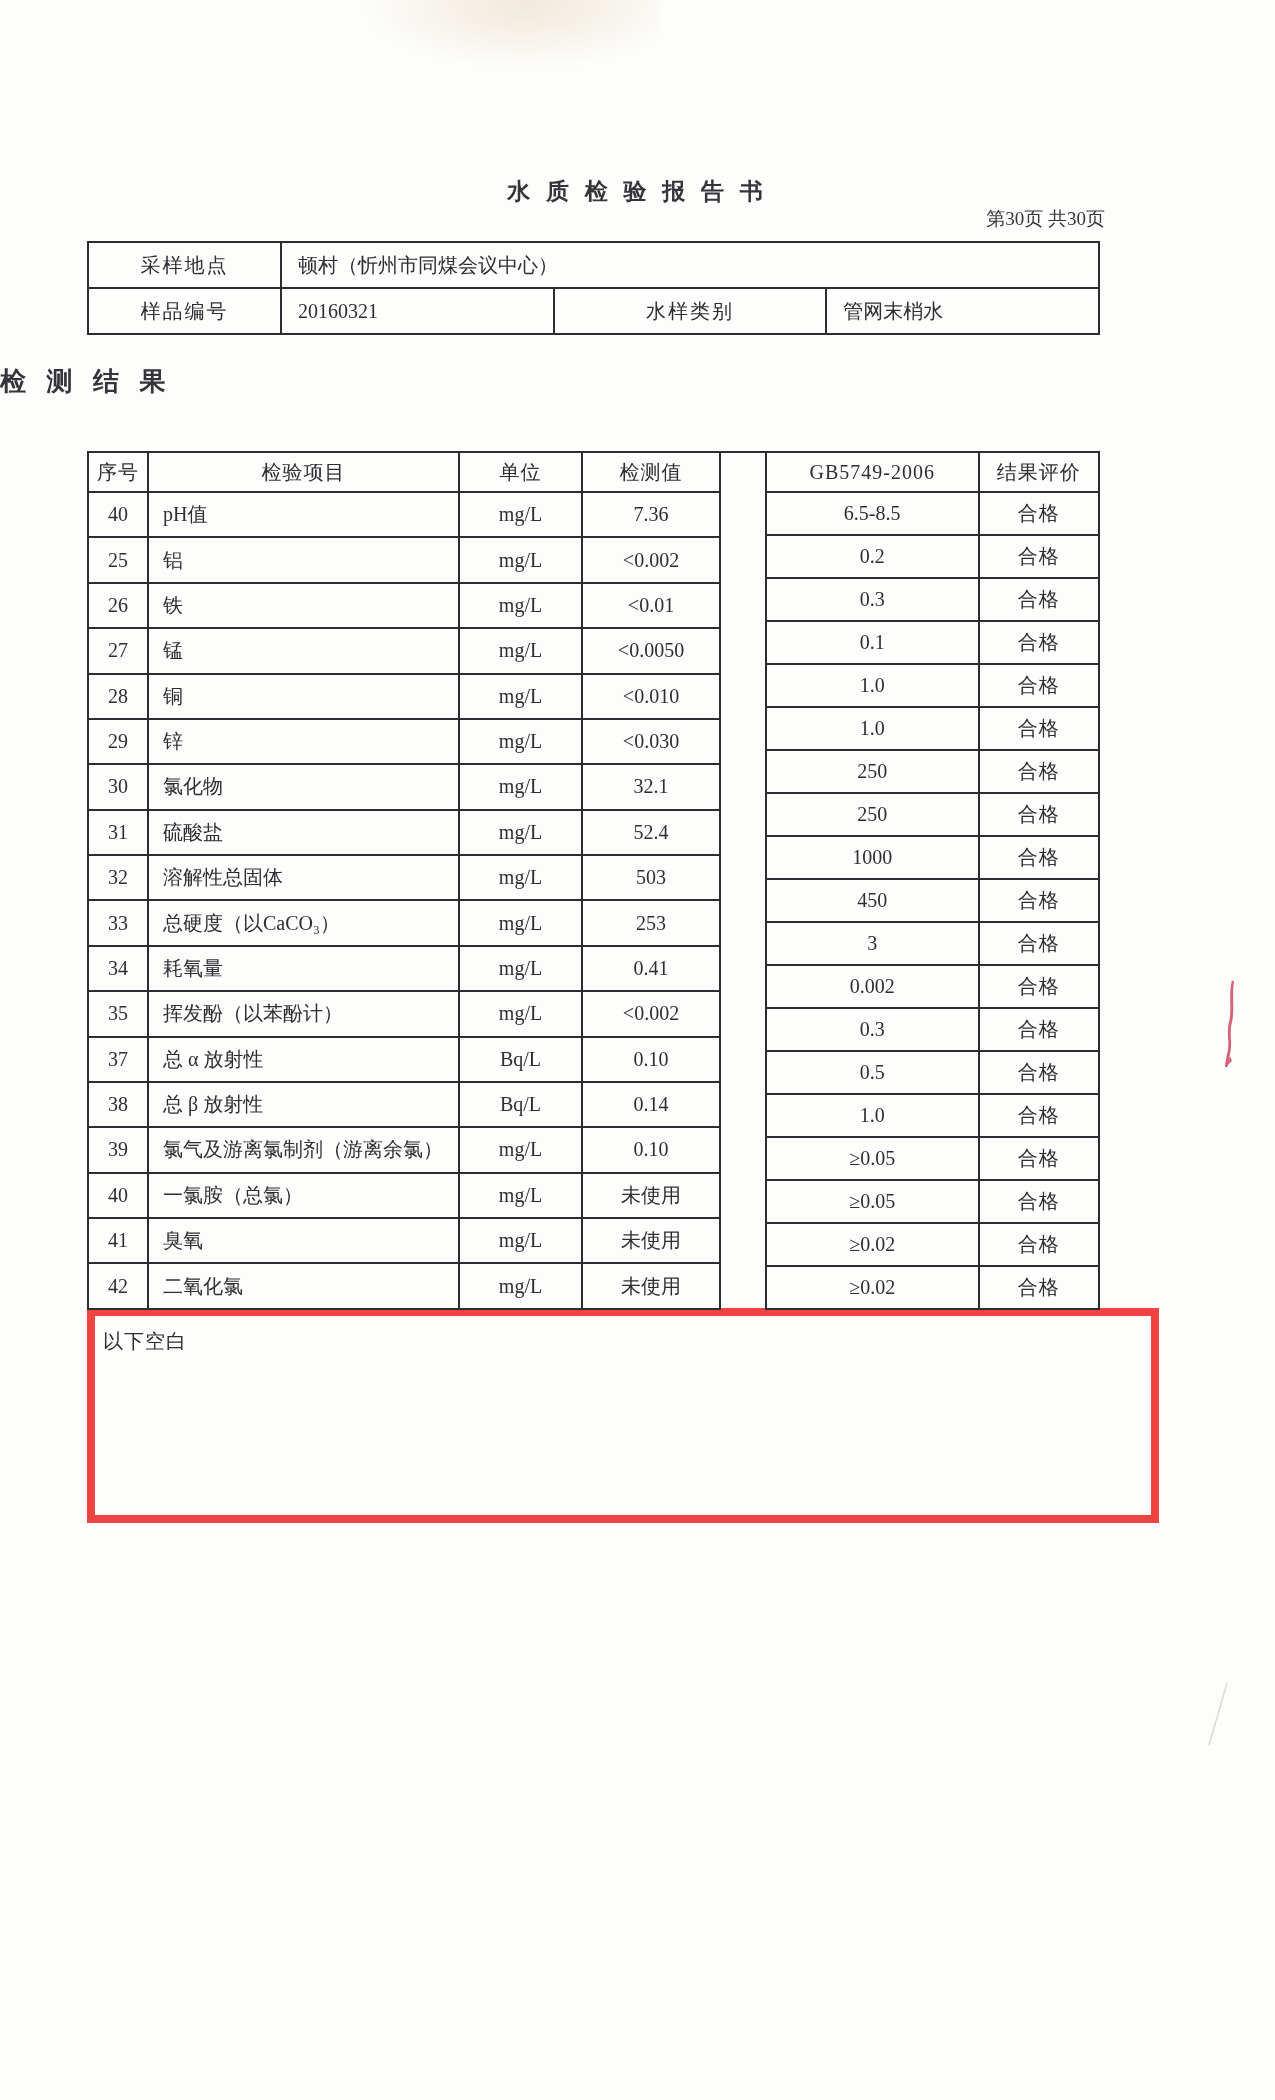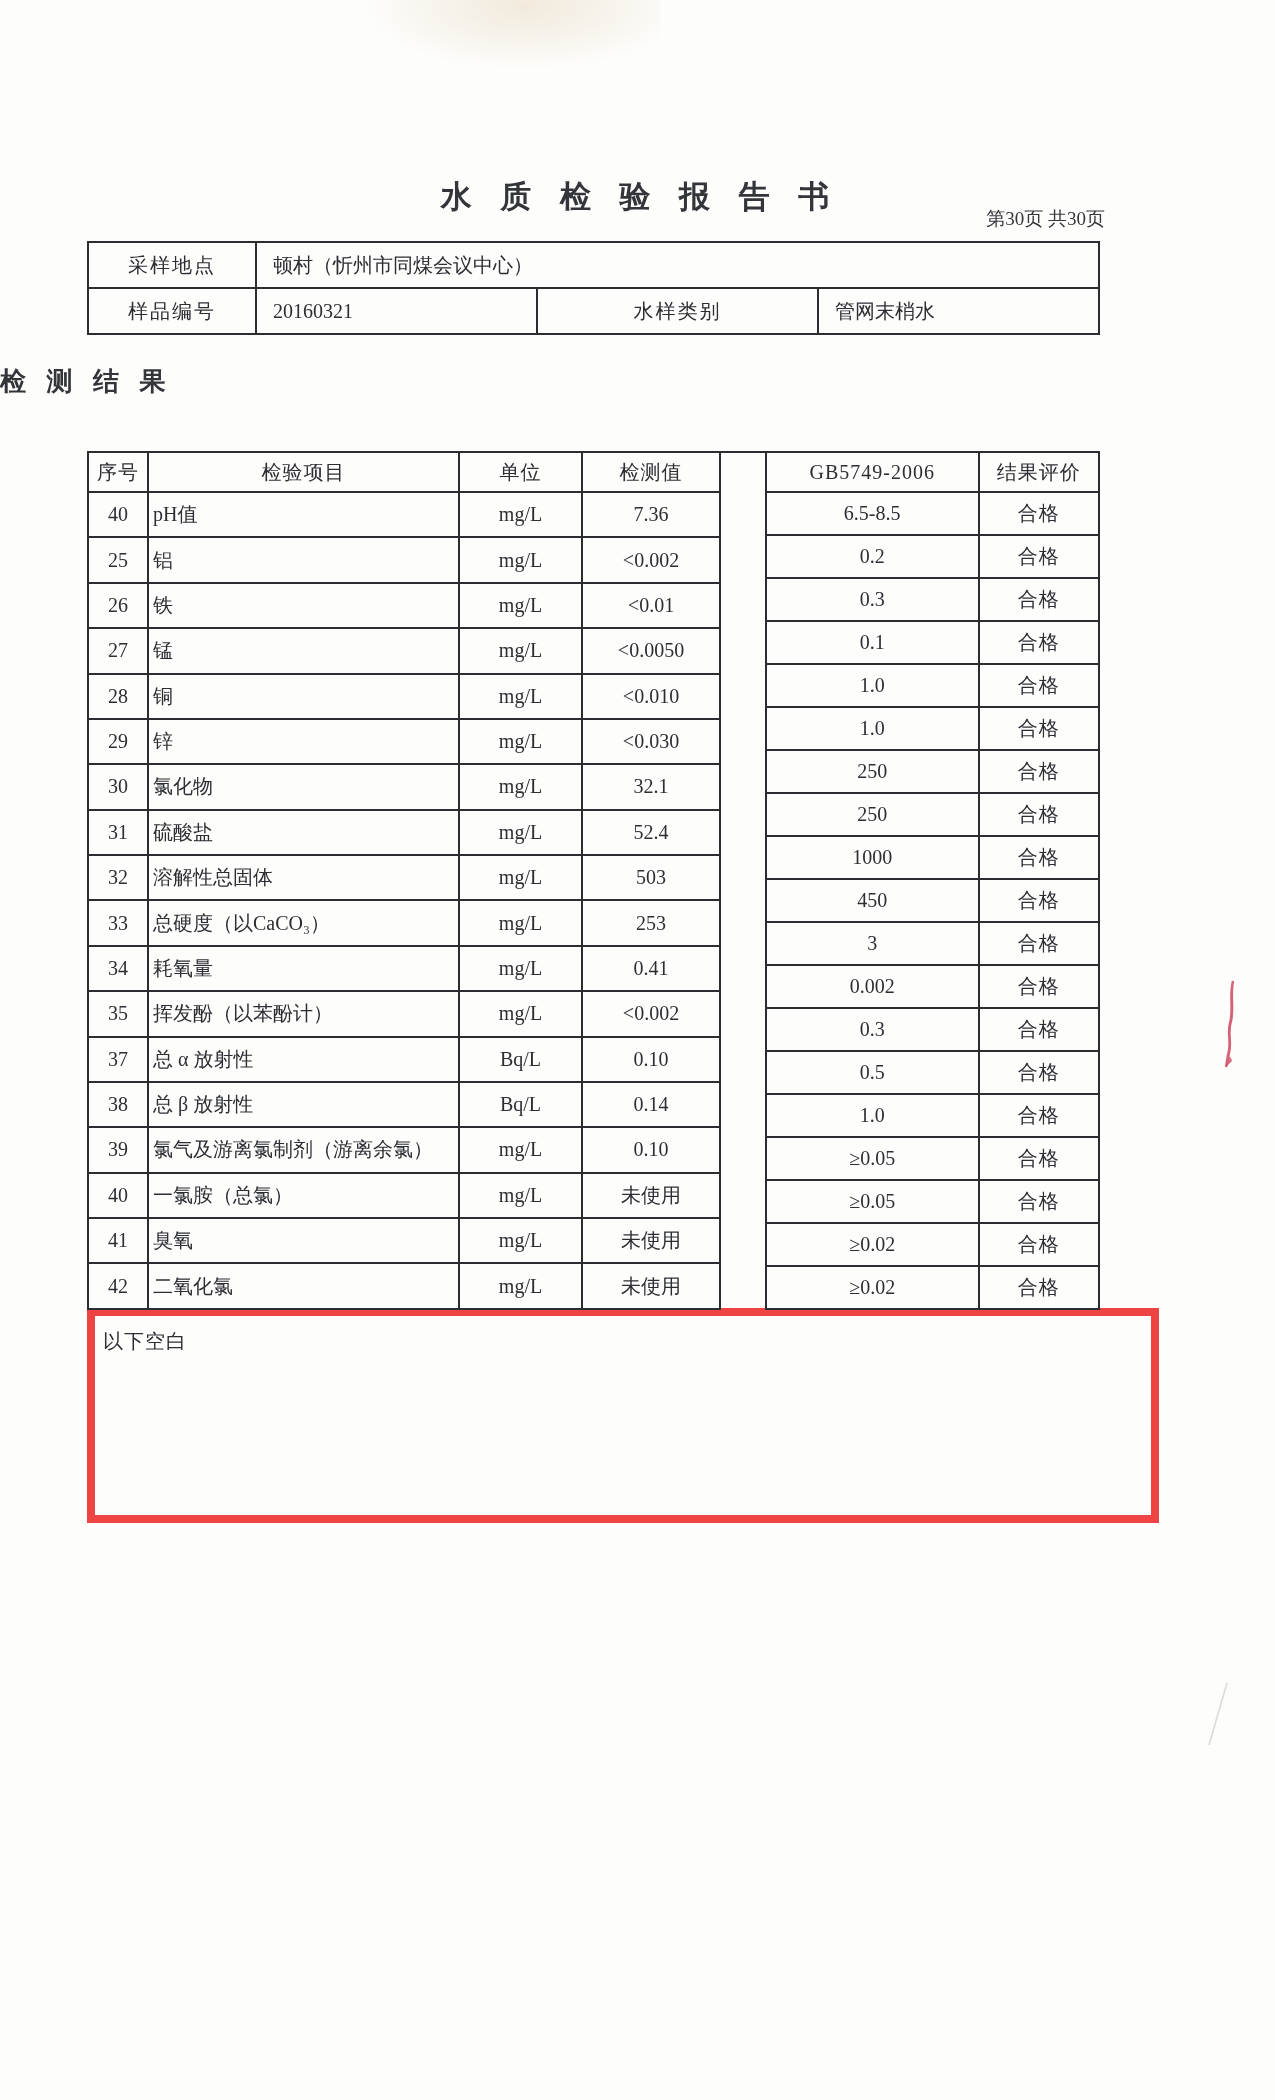--- a/index.html
+++ b/index.html
@@ -14,24 +14,23 @@
     overflow:hidden;
   }
   .smudge {
     position:absolute; top:-10px; left:360px; width:300px; height:80px;
     background:radial-gradient(ellipse at 55% 20%, rgba(233,220,199,0.6), rgba(233,220,199,0) 70%);
     pointer-events:none;
   }
   .doc-title {
     position:absolute; top:176px; left:0; width:100%;
     text-align:center;
-    font-size:31px; font-weight:bold;
+    font-size:23px; font-weight:bold;
     letter-spacing:5px;
     color:#33353b;
-    font-family:Liberation Mono, monospace;
   }
   .page-note {
     position:absolute; top:206px; right:170px;
     font-size:19px; color:#34363c;
   }
   table { border-collapse:collapse; table-layout:fixed; }
   td { border:2px solid #2b2d31; overflow:hidden; }
 
   .info-table { position:absolute; left:87px; top:241px; width:1013px; }
   .info-table td { height:46px; font-size:20px; }
@@ -48,21 +47,21 @@
 
   .results { position:absolute; left:87px; top:420px; width:1013px; }
   .results-tables { display:flex; align-items:stretch;margin-top:31px; }
   .rt-left  { width:632px; }
   .rt-right { width:337px; }
   .rt-gap   { width:44px; border-top:2px solid #2b2d31; }
   .results td { font-size:20px; text-align:center; }
   .results thead td { height:40px; }
   .results tbody td { height:43px; }
   .c-no   { width:60px; }
-  .c-item { width:311px; text-align:left !important; padding-left:4px; }
+  .c-item { width:311px; text-align:left !important; padding-left:14px; }
   .c-unit { width:123px;border-radius:19px; }
   .c-value{ width:138px; }
   .c-std  { width:205px; }
   .c-eval { width:116px; letter-spacing:1px; }
   .num { font-size:19px; }
   .head-cell { text-align:center !important; padding-left:0 !important; letter-spacing:1px; }
 
   .blank-box {
     margin-top:-2px;
     width:1072px; height:215px;
@@ -80,21 +79,21 @@
 
   <div class="smudge"></div>
 
   <div class="doc-title">水 质 检 验 报 告 书</div>
 
   <div class="page-note">第30页 共30页</div>
 
   <table class="info-table">
     <tbody>
         <tr>
-      <td class="lbl" style="width:168px">采样地点</td>
+      <td class="lbl" style="width:193px">采样地点</td>
       <td class="val" colspan="3">顿村（忻州市同煤会议中心）</td>
     </tr>
     <tr>
       <td class="lbl" style="width:166px">样品编号</td>
       <td class="val" style="width:350px">20160321</td>
       <td class="lbl" style="width:170px">水样类别</td>
       <td class="val" style="width:327px">管网末梢水</td>
     </tr>
   </tbody>
     </table>

